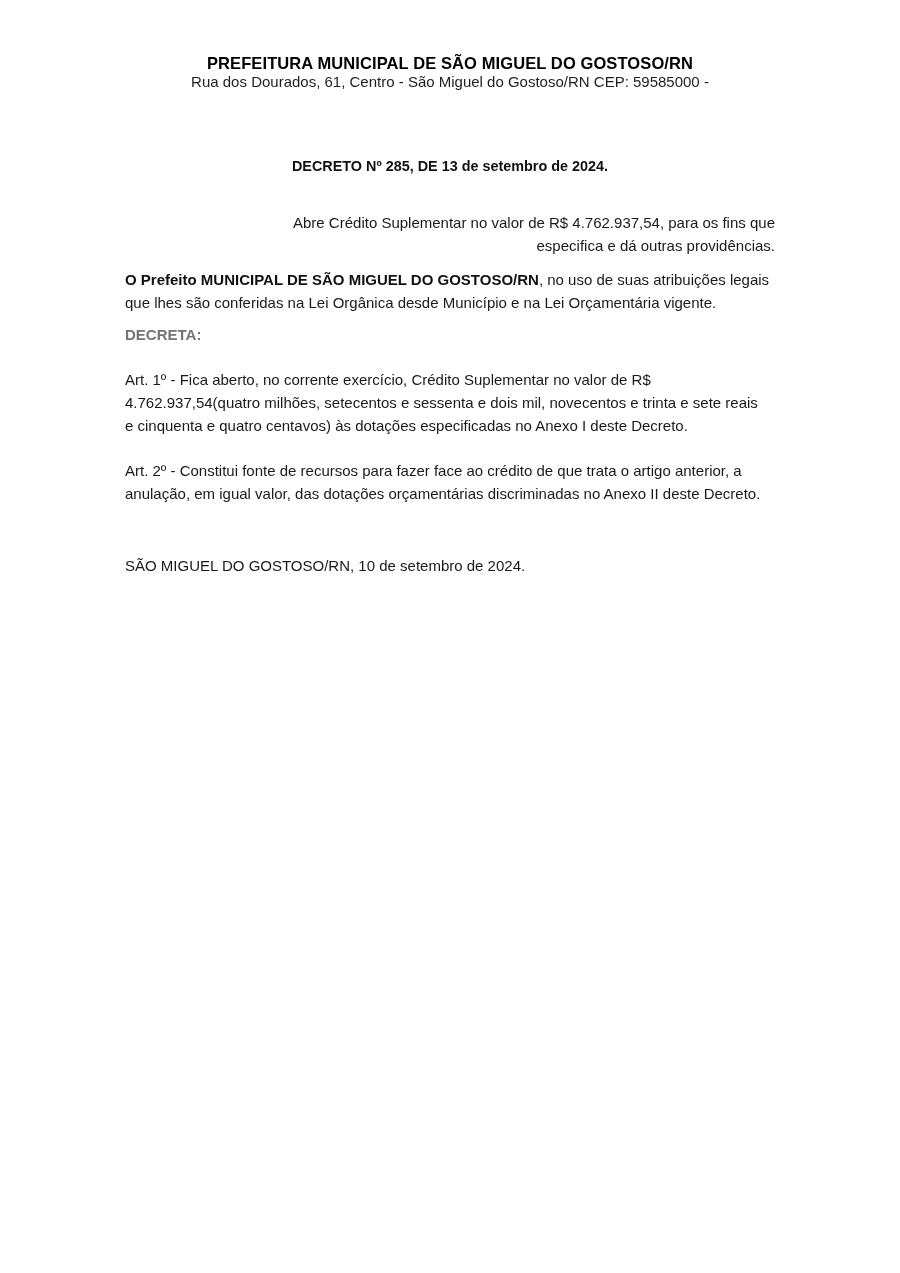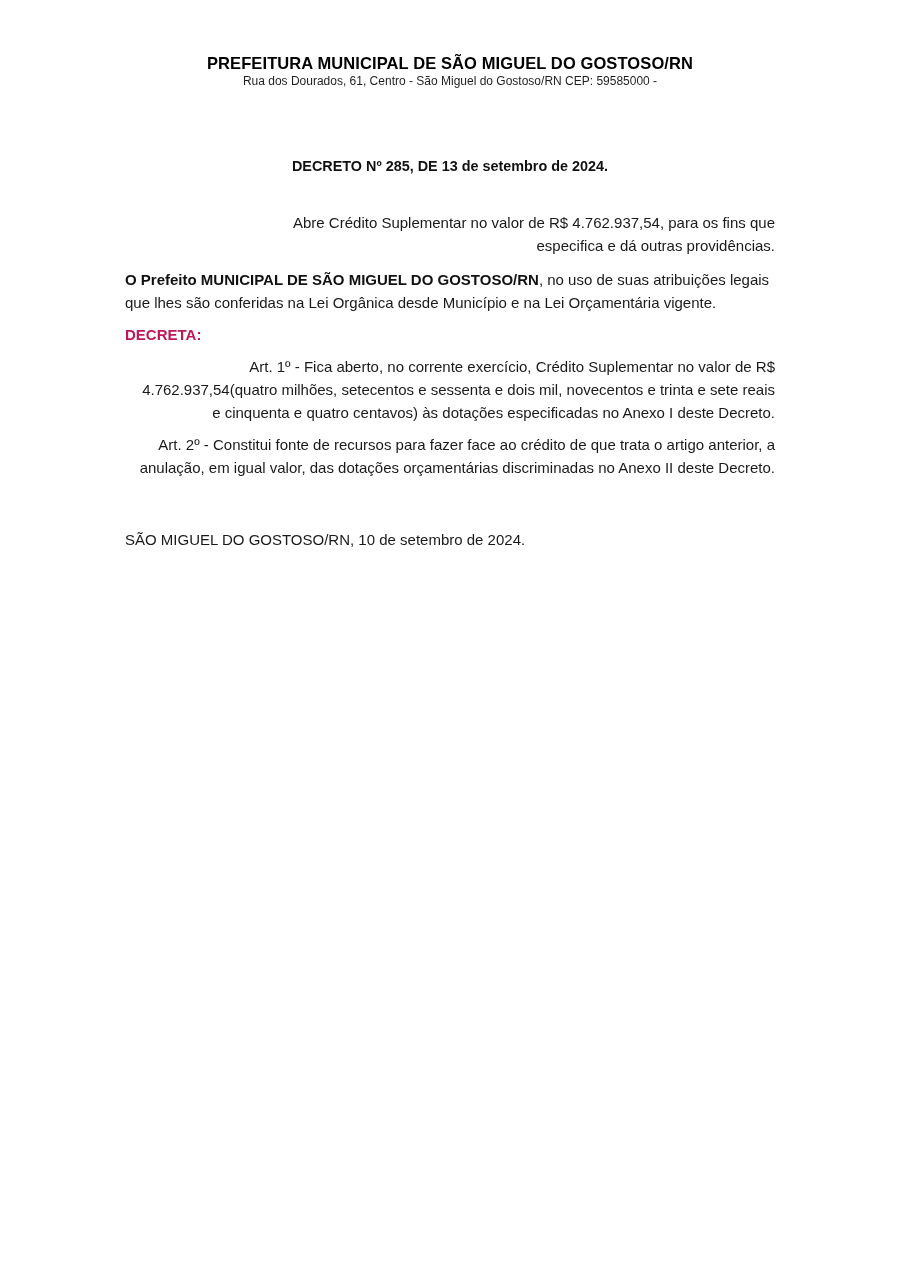--- a/index.html
+++ b/index.html
@@ -24,21 +24,21 @@
     text-align: center;
   }
   .letterhead-org {
     font-size: 16.5px;
     line-height: 20px;
     font-weight: 700;
     color: #000000;
     letter-spacing: 0.1px;
   }
   .letterhead-address {
-    font-size: 12px;
+    font-size: 15px;
     line-height: 15px;
     margin-top: 1px;
     color: #1f1f1f;
   }
   .doc-title {
     margin: 66px 0 0 0;
     font-size: 14.4px;
     line-height: 23px;
     font-weight: 700;
     text-align: center;
@@ -59,25 +59,25 @@
     margin-top: 11px;
     text-align: left;
   }
   .preamble strong {
     font-weight: 700;
     color: #111111;
   }
   .decreta {
     margin-top: 9px;
     font-weight: 700;
-    color: #be185d;
+    color: #737373;
   }
   .article {
-    margin-top: 9px;
-    text-align: right;
+    margin-top: 22px;
+    text-align: left;
   }
   .closing {
     margin-top: 49px;
   }
 </style>
 </head>
 <body>
 
 <div class="page">
 

